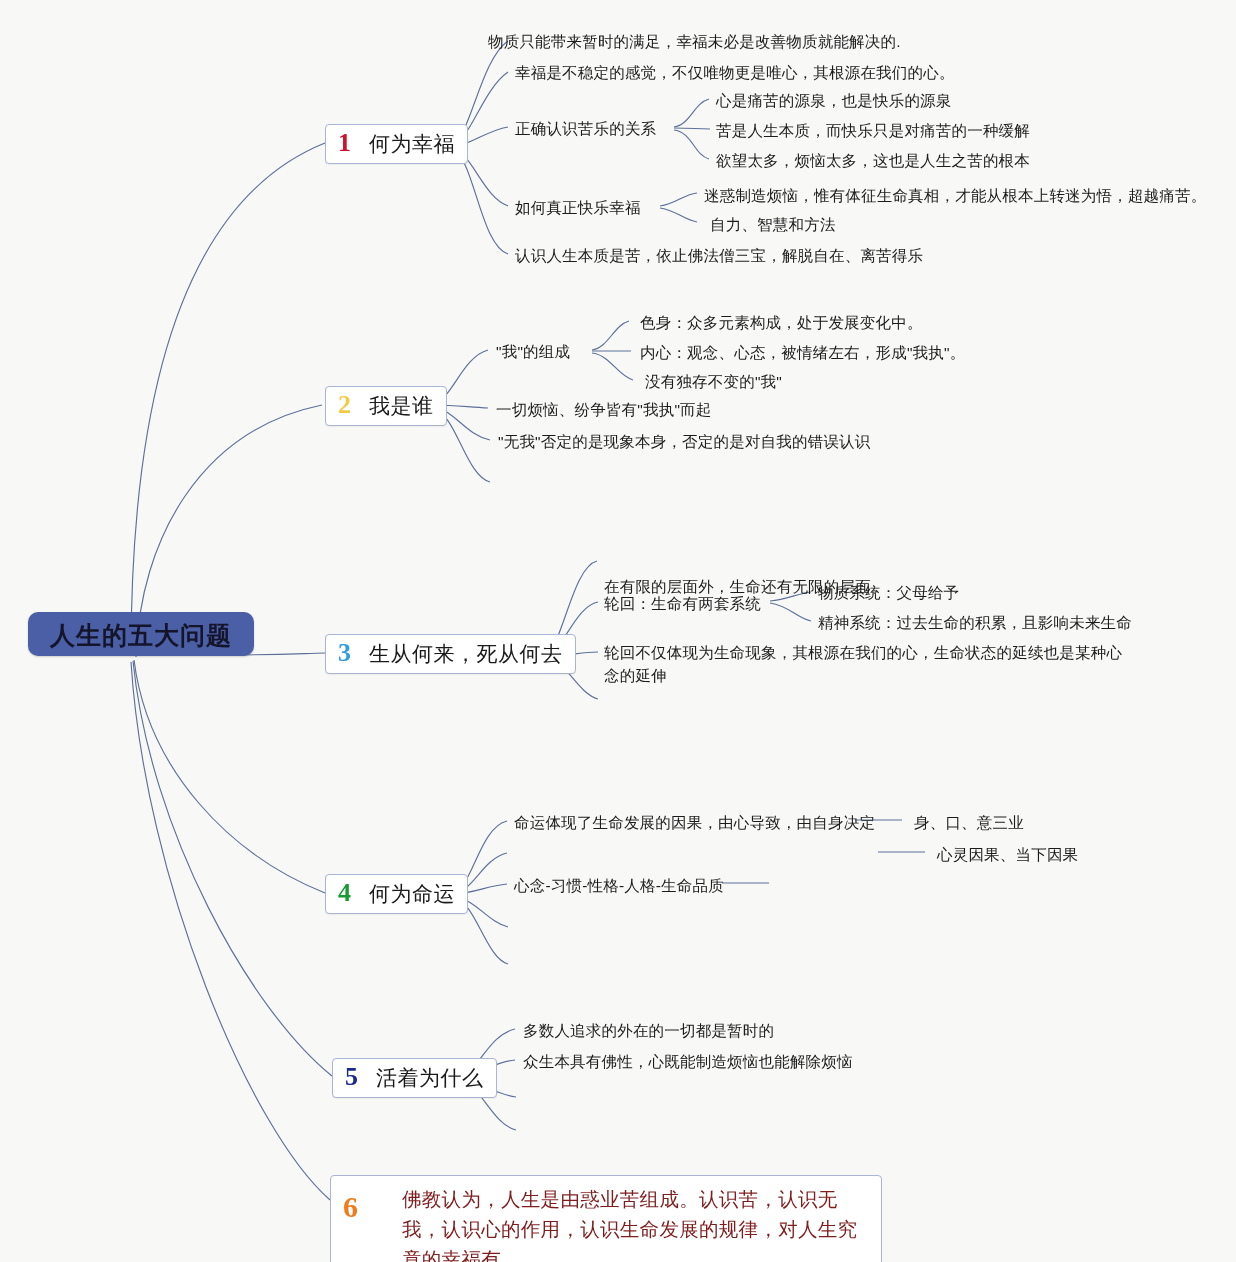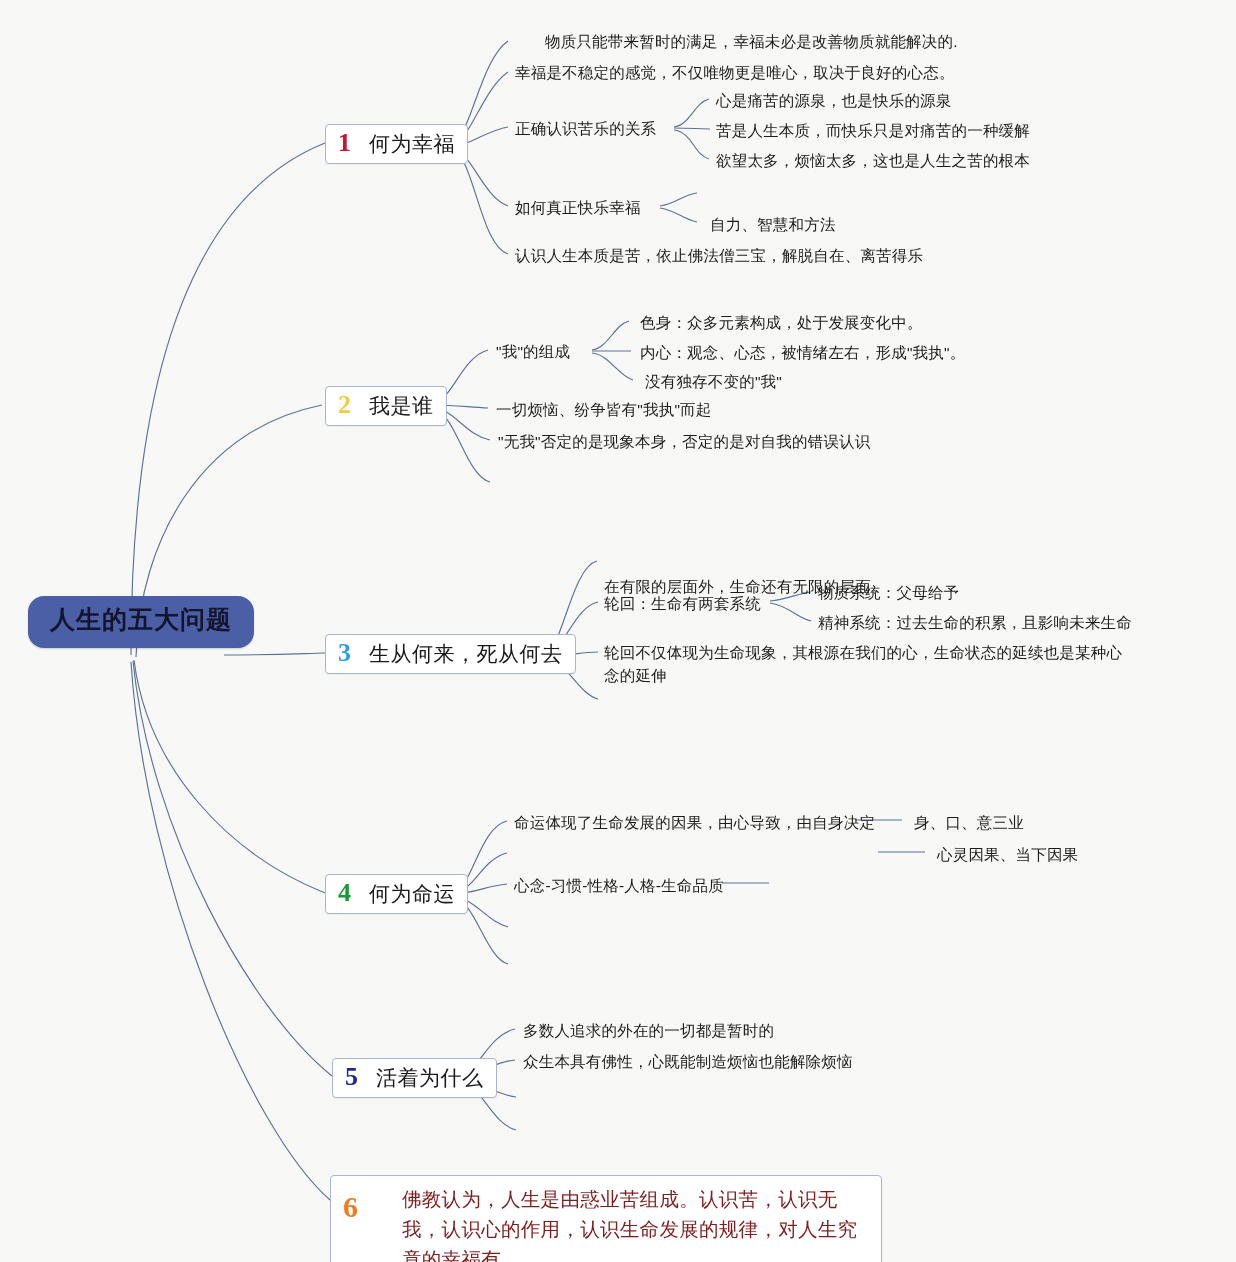--- a/index.html
+++ b/index.html
@@ -11,24 +11,24 @@
     position:relative;
   }
   #canvas{position:absolute;left:0;top:0;width:1236px;height:1262px;}
   svg.links{position:absolute;left:0;top:0;width:1236px;height:1262px;pointer-events:none;}
   svg.links path, svg.links line{fill:none;stroke:#5c7099;stroke-width:1.15;}
 
   .node{position:absolute;box-sizing:border-box;}
 
   
   .root{
-    left:28px;top:596px;
+    left:28px;top:612px;
     background:#4a5fa5;
-    border-radius:16px;
-    padding:9px 22px 14px 22px;
+    border-radius:10px;
+    padding:9px 22px 6px 22px;
     color:#14142b;
     font-size:25px;
     font-weight:bold;
     letter-spacing:1px;
     line-height:1.15;
     box-shadow:0 1px 2px rgba(0,0,0,.18);
     white-space:nowrap;
   }
 
   
@@ -162,27 +162,28 @@
   </svg>
 
   <div class="node root">
     <span>人生的五大问题</span>
   </div>
 
   <div class="node branch" style="left:325px;top:124px;">
     <span class="num" style="color:#d0102c;">1</span>
     <span class="btitle">何为幸福</span>
   </div>
-  <div class="leaf" style="left:545px;top:30px;text-align:center;">物质只能带来暂时的满足，幸福未必是改善物质就能解决的.</div>
-  <div class="leaf" style="left:515px;top:61px;">幸福是不稳定的感觉，不仅唯物更是唯心，取决于良好的心态。</div>
+  <div class="leaf" style="left:488px;top:30px;text-align:center;">物质只能带来暂时的满足，幸福未必是改善物质就能解决的.</div>
+  <div class="leaf" style="left:515px;top:61px;">幸福是不稳定的感觉，不仅唯物更是唯心，其根源在我们的心。</div>
   <div class="leaf" style="left:515px;top:117px;">正确认识苦乐的关系</div>
   <div class="leaf" style="left:716px;top:89px;">心是痛苦的源泉，也是快乐的源泉</div>
   <div class="leaf" style="left:716px;top:119px;">苦是人生本质，而快乐只是对痛苦的一种缓解</div>
   <div class="leaf" style="left:716px;top:149px;">欲望太多，烦恼太多，这也是人生之苦的根本</div>
   <div class="leaf" style="left:515px;top:196px;">如何真正快乐幸福</div>
+  <div class="leaf" style="left:704px;top:184px;">迷惑制造烦恼，惟有体征生命真相，才能从根本上转迷为悟，超越痛苦。</div>
   <div class="leaf" style="left:710px;top:213px;">自力、智慧和方法</div>
   <div class="leaf" style="left:515px;top:244px;">认识人生本质是苦，依止佛法僧三宝，解脱自在、离苦得乐</div>
 
   <div class="node branch" style="left:325px;top:386px;">
     <span class="num" style="color:#f2cb43;">2</span>
     <span class="btitle">我是谁</span>
   </div>
   <div class="leaf" style="left:496px;top:340px;">"我"的组成</div>
   <div class="leaf" style="left:640px;top:311px;">色身：众多元素构成，处于发展变化中。</div>
   <div class="leaf" style="left:640px;top:341px;">内心：观念、心态，被情绪左右，形成"我执"。</div>

